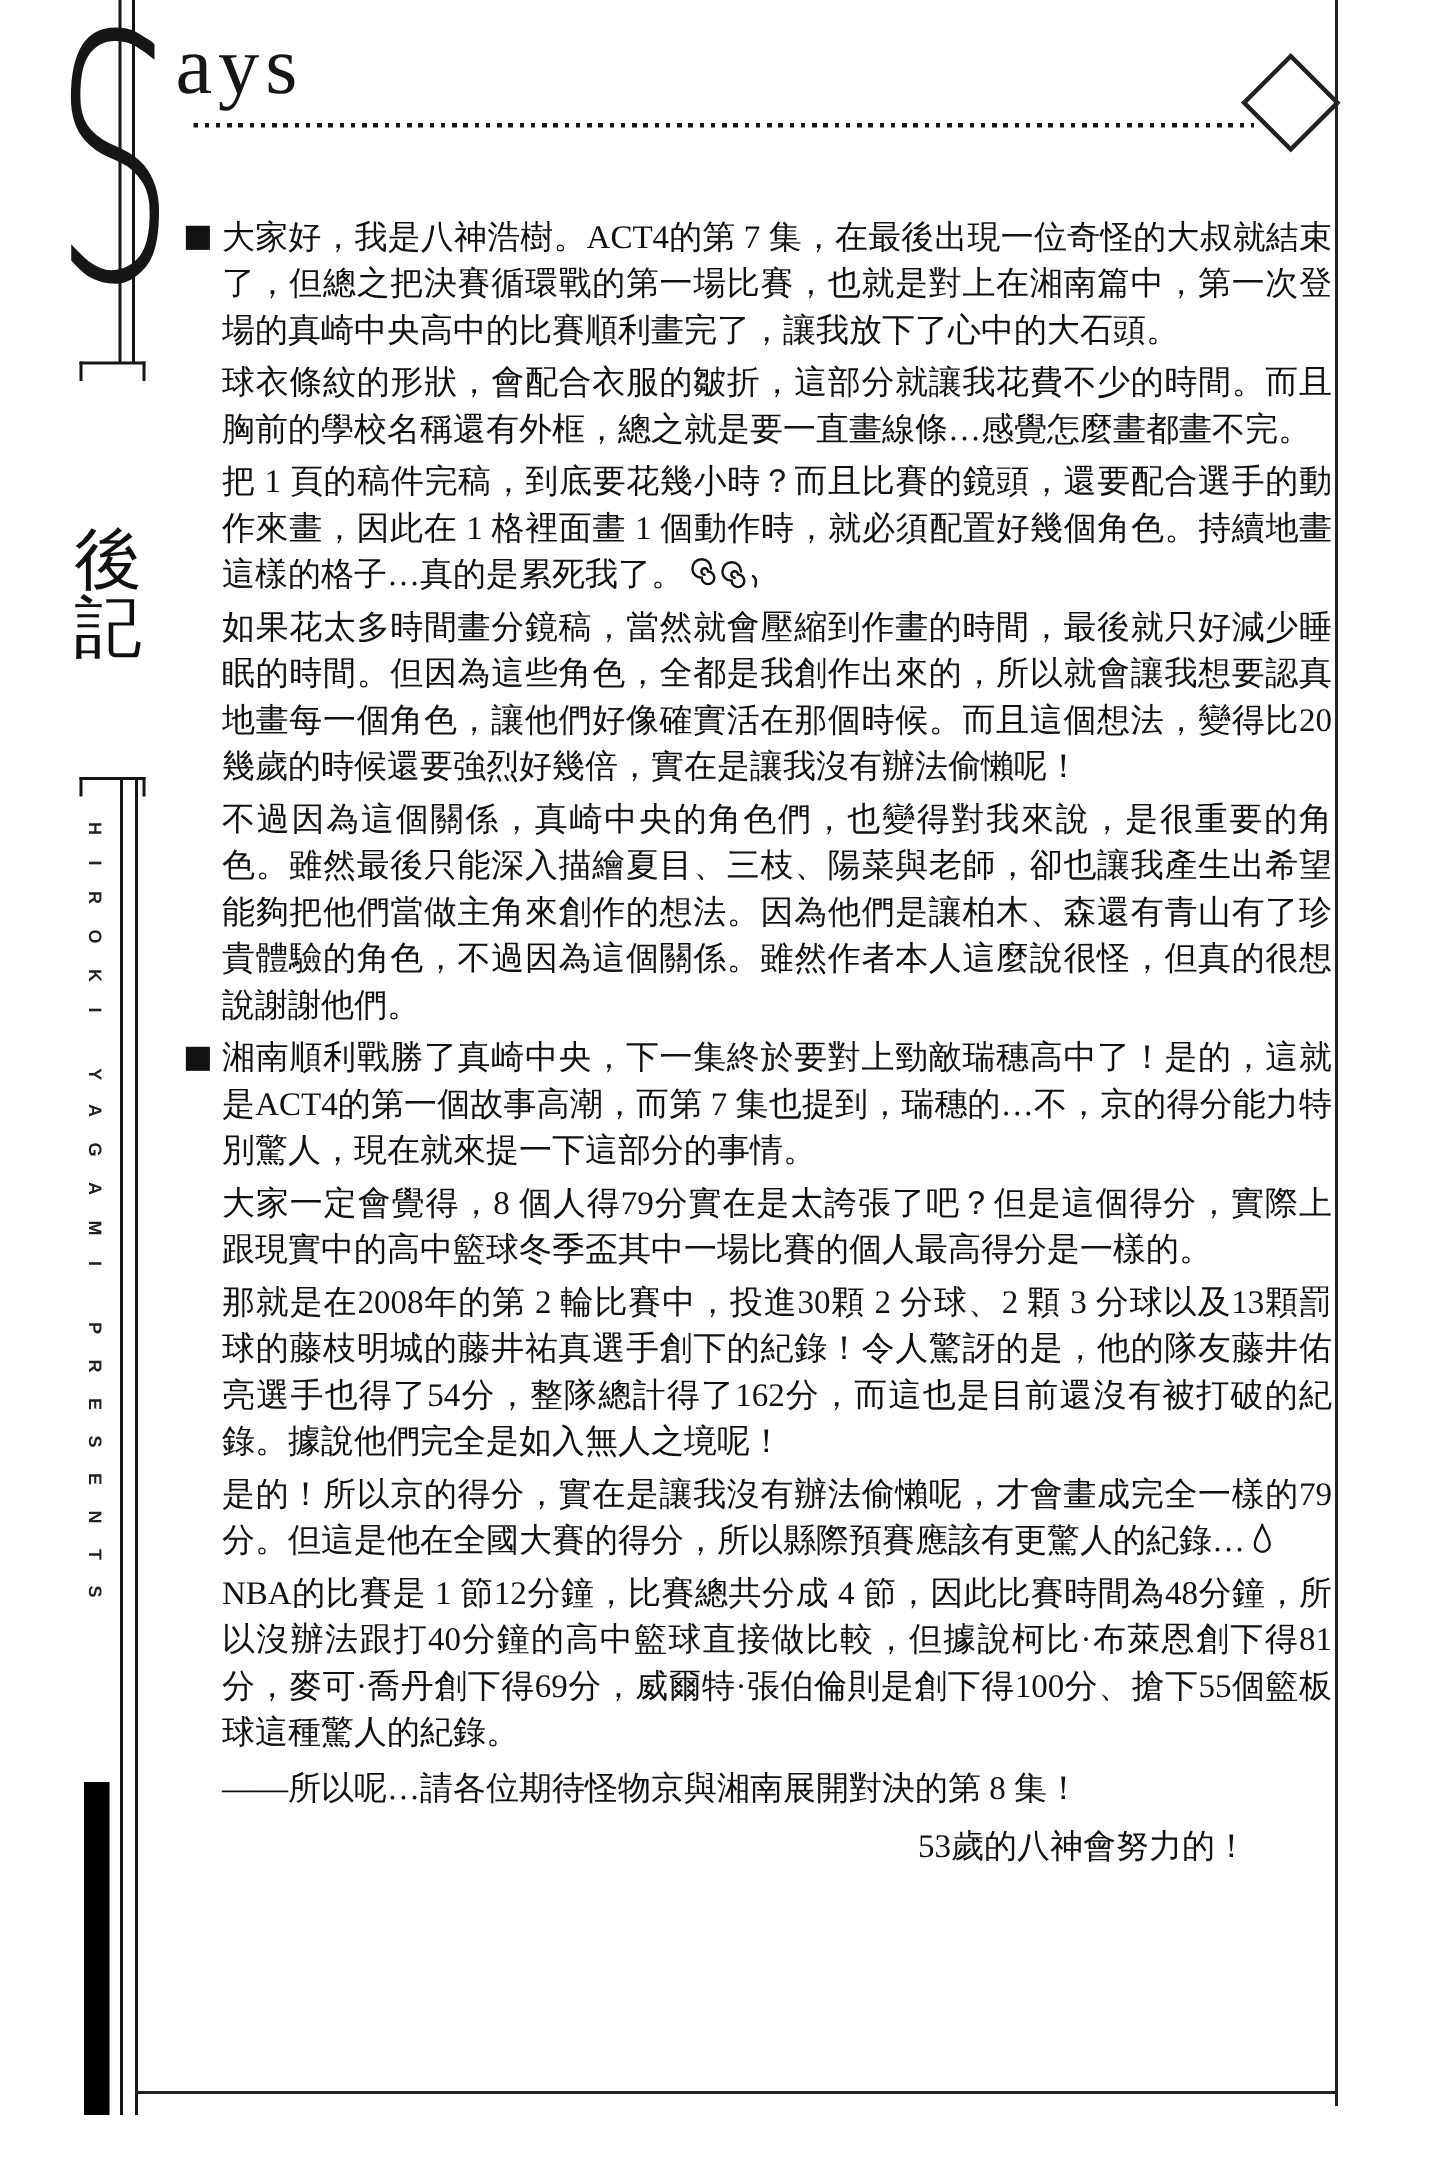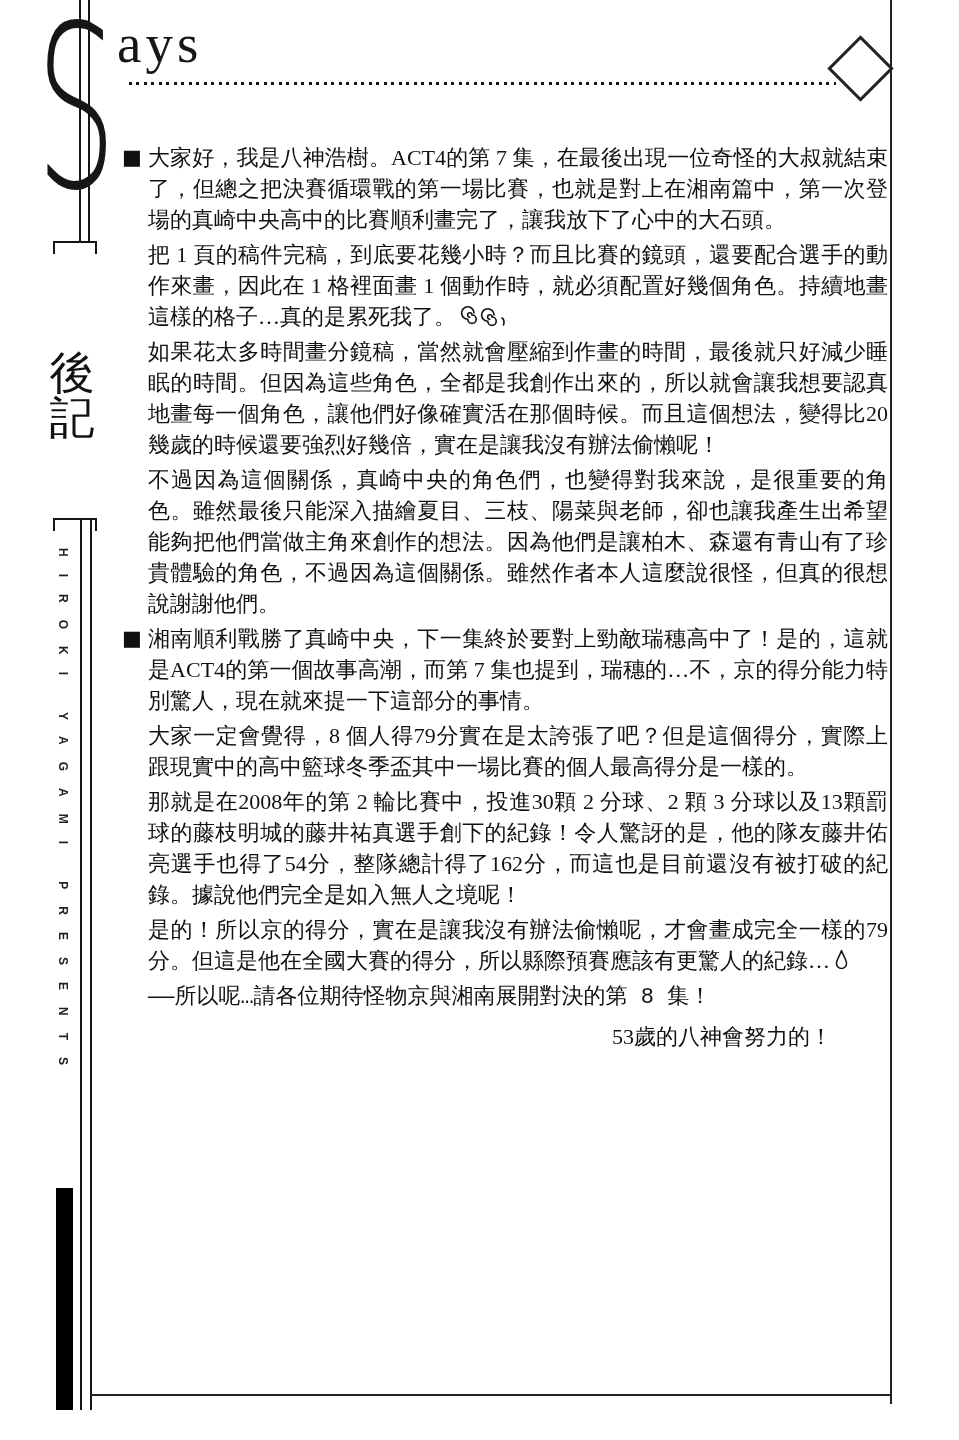--- a/index.html
+++ b/index.html
@@ -32,21 +32,21 @@
   
   .frame-right{position:absolute;left:890px;top:0;width:2px;height:1404px;background:#222;}
   .frame-bottom{position:absolute;left:90px;top:1394px;width:802px;height:2px;background:#222;}
 
   
   .content{position:absolute;left:148px;top:142px;width:740px;font-size:22px;line-height:31px;
          text-align:justify;text-justify:inter-ideograph;color:#111;}
   .content p{margin:0 0 4px 0;position:relative;}
   .marker{position:absolute;left:-26px;top:0;font-size:21px;line-height:31px;
          font-family:"DejaVu Sans",sans-serif;}
-  .closing{margin-top:6px !important;font-family:Liberation Mono, monospace;}
+  .closing{margin-top:6px !important;}
   .signature{text-align:right;padding-right:56px;margin-top:8px !important;}
   .doodle{display:inline-block;vertical-align:-4px;margin-left:4px;}
   .doodle svg{display:block;}
 </style>
 </head>
 <body>
 
 <div class="page">
 
   <div class="big-s">S</div>
@@ -70,38 +70,40 @@
   <div class="credit-vertical">HIROKI YAGAMI PRESENTS</div>
   <div class="black-bar"></div>
 
   <div class="frame-right"></div>
   <div class="frame-bottom"></div>
 
   <main class="content">
 
     <section>
       <p><span class="marker">■</span><span>大家好，我是八神浩樹。ACT4的第 7 集，在最後出現一位奇怪的大叔就結束了，但總之把決賽循環戰的第一場比賽，也就是對上在湘南篇中，第一次登場的真崎中央高中的比賽順利畫完了，讓我放下了心中的大石頭。</span></p>
+      <p><span>球衣條紋的形狀，會配合衣服的皺折，這部分就讓我花費不少的時間。而且胸前的學校名稱還有外框，總之就是要一直畫線條…感覺怎麼畫都畫不完。</span></p>
       <p><span>把 1 頁的稿件完稿，到底要花幾小時？而且比賽的鏡頭，還要配合選手的動作來畫，因此在 1 格裡面畫 1 個動作時，就必須配置好幾個角色。持續地畫這樣的格子…真的是累死我了。</span><span class="doodle"><svg width="48" height="24" viewBox="0 0 48 24" xmlns="http://www.w3.org/2000/svg">
               <g fill="none" stroke="#111" stroke-width="1.6" stroke-linecap="round">
                 <path d="M14 9 A6.2 6.2 0 1 0 7.8 15.2 A4.2 4.2 0 1 0 12 11 A2.2 2.2 0 1 0 9.8 13.2"></path>
                 <path d="M34 11 A6.2 6.2 0 1 0 27.8 17.2 A4.2 4.2 0 1 0 32 13 A2.2 2.2 0 1 0 29.8 15.2"></path>
                 <path d="M42 14 q3 2 1.5 7"></path>
               </g>
             </svg></span></p>
       <p><span>如果花太多時間畫分鏡稿，當然就會壓縮到作畫的時間，最後就只好減少睡眠的時間。但因為這些角色，全都是我創作出來的，所以就會讓我想要認真地畫每一個角色，讓他們好像確實活在那個時候。而且這個想法，變得比20幾歲的時候還要強烈好幾倍，實在是讓我沒有辦法偷懶呢！</span></p>
       <p><span>不過因為這個關係，真崎中央的角色們，也變得對我來說，是很重要的角色。雖然最後只能深入描繪夏目、三枝、陽菜與老師，卻也讓我產生出希望能夠把他們當做主角來創作的想法。因為他們是讓柏木、森還有青山有了珍貴體驗的角色，不過因為這個關係。雖然作者本人這麼說很怪，但真的很想說謝謝他們。</span></p>
     </section>
 
     <section>
       <p><span class="marker">■</span><span>湘南順利戰勝了真崎中央，下一集終於要對上勁敵瑞穗高中了！是的，這就是ACT4的第一個故事高潮，而第 7 集也提到，瑞穗的…不，京的得分能力特別驚人，現在就來提一下這部分的事情。</span></p>
       <p><span>大家一定會覺得，8 個人得79分實在是太誇張了吧？但是這個得分，實際上跟現實中的高中籃球冬季盃其中一場比賽的個人最高得分是一樣的。</span></p>
       <p><span>那就是在2008年的第 2 輪比賽中，投進30顆 2 分球、2 顆 3 分球以及13顆罰球的藤枝明城的藤井祐真選手創下的紀錄！令人驚訝的是，他的隊友藤井佑亮選手也得了54分，整隊總計得了162分，而這也是目前還沒有被打破的紀錄。據說他們完全是如入無人之境呢！</span></p>
       <p><span>是的！所以京的得分，實在是讓我沒有辦法偷懶呢，才會畫成完全一樣的79分。但這是他在全國大賽的得分，所以縣際預賽應該有更驚人的紀錄…</span><span class="doodle"><svg width="14" height="23" viewBox="0 0 14 23" xmlns="http://www.w3.org/2000/svg">
               <path d="M7.5 1.5 C6.5 5.5 2.5 10.5 2.5 14.5 a5 5 0 0 0 10 0 C12.5 10.5 8.5 5.5 7.5 1.5 Z" fill="#fff" stroke="#111" stroke-width="1.5" stroke-linejoin="round"></path>
             </svg></span></p>
+      <p><span>NBA的比賽是 1 節12分鐘，比賽總共分成 4 節，因此比賽時間為48分鐘，所以沒辦法跟打40分鐘的高中籃球直接做比較，但據說柯比·布萊恩創下得81分，麥可·喬丹創下得69分，威爾特·張伯倫則是創下得100分、搶下55個籃板球這種驚人的紀錄。</span></p>
     </section>
 
     <p class="closing"><span>——所以呢…請各位期待怪物京與湘南展開對決的第 8 集！</span></p>
     <p class="signature"><span>53歲的八神會努力的！</span></p>
 
   </main>
 
 </div>
 
 </body></html>

